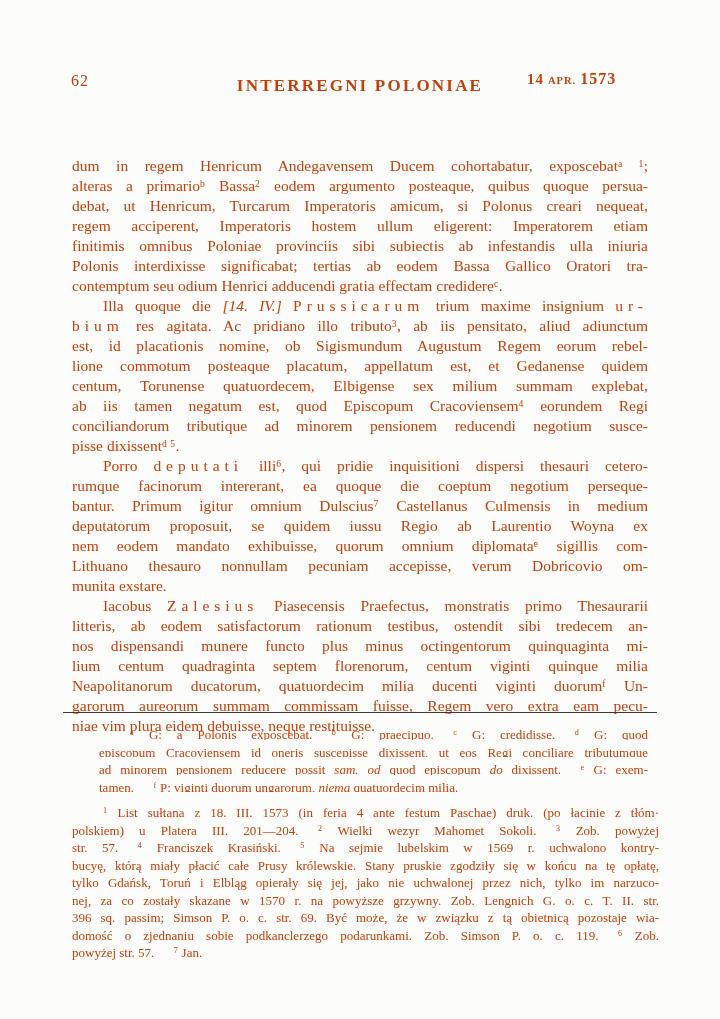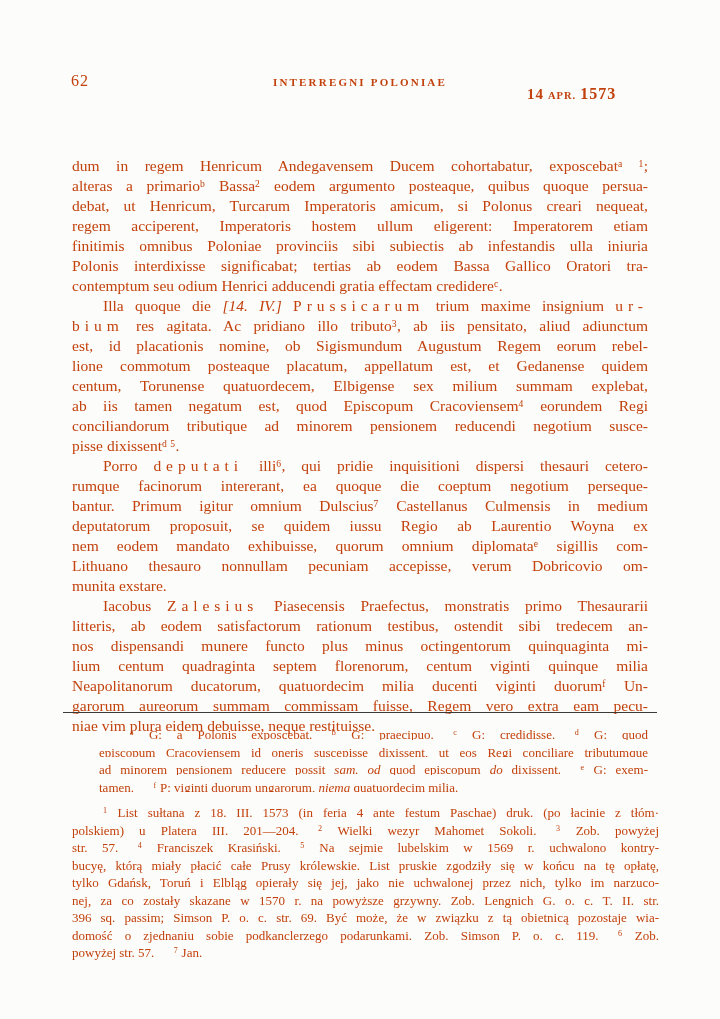--- a/index.html
+++ b/index.html
@@ -14,23 +14,23 @@
   }
   
   .header{position:absolute;left:0;top:70px;width:720px;height:26px;}
   .pageno{
     position:absolute;left:71px;top:2px;
     font-size:16px;letter-spacing:1px;
   }
   .runtitle{
     position:absolute;left:0;top:6px;width:720px;
     text-align:center;
-    font-size:11px;font-weight:bold;letter-spacing:2.2px;
+    font-size:17px;font-weight:bold;letter-spacing:2.2px;
   }
-  .hdate{position:absolute;left:527px;top:0;white-space:nowrap;margin-top:15px;}
+  .hdate{position:absolute;left:527px;top:0;white-space:nowrap;}
   .hdate .day{font-size:15px;font-weight:bold;letter-spacing:1px;}
   .hdate .mon{font-size:10.5px;font-weight:bold;letter-spacing:1px;}
   .hdate .yr{font-size:16px;font-weight:bold;letter-spacing:1px;}
   
   .textblock{position:absolute;}
   #body-block{left:72px;top:108px;width:576px;font-size:15.5px;margin-top:48px;}
   #body-block .line{line-height:20px;height:20px;}
   #apparatus-block{left:99px;top:722px;width:549px;font-size:13px;}
   #apparatus-block .line{line-height:25px;height:17.5px;}
   #footnotes-block{left:72px;top:804px;width:587px;font-size:13px;}
@@ -117,21 +117,21 @@
         <div class="line"><span>ad minorem pensionem reducere possit </span><span class="it">sam. od</span><span> quod episcopum </span><span class="it">do</span><span> dixissent.  </span><span class="sup">e</span><span> G: exem-</span></div>
         <div class="line end"><span>tamen.  </span><span class="sup">f</span><span> P: viginti duorum ungarorum, </span><span class="it">niema</span><span> quatuordecim milia.</span></div>
       </div>
     </div>
 
   <div id="footnotes-block" class="textblock">
       <div>
         <div class="line indent"><span class="sup">1</span><span> List sułtana z 18. III. 1573 (in feria 4 ante festum Paschae) druk. (po łacinie z tłóm·</span></div>
         <div class="line"><span>polskiem) u Platera III. 201—204.  </span><span class="sup">2</span><span> Wielki wezyr Mahomet Sokoli.  </span><span class="sup">3</span><span> Zob. powyżej</span></div>
         <div class="line"><span>str. 57.  </span><span class="sup">4</span><span> Franciszek Krasiński.  </span><span class="sup">5</span><span> Na sejmie lubelskim w 1569 r. uchwalono kontry-</span></div>
-        <div class="line"><span>bucyę, którą miały płacić całe Prusy królewskie. List pruskie zgodziły się w końcu na tę opłatę,</span></div>
+        <div class="line"><span>bucyę, którą miały płacić całe Prusy królewskie. Stany pruskie zgodziły się w końcu na tę opłatę,</span></div>
         <div class="line"><span>tylko Gdańsk, Toruń i Elbląg opierały się jej, jako nie uchwalonej przez nich, tylko im narzuco-</span></div>
         <div class="line"><span>nej, za co zostały skazane w 1570 r. na powyższe grzywny. Zob. Lengnich G. o. c. T. II. str.</span></div>
         <div class="line"><span>396 sq. passim; Simson P. o. c. str. 69. Być może, że w związku z tą obietnicą pozostaje wia-</span></div>
         <div class="line"><span>domość o zjednaniu sobie podkanclerzego podarunkami. Zob. Simson P. o. c. 119.  </span><span class="sup">6</span><span> Zob.</span></div>
         <div class="line end"><span>powyżej str. 57.  </span><span class="sup">7</span><span> Jan.</span></div>
       </div>
     </div>
 
 </div>
 

